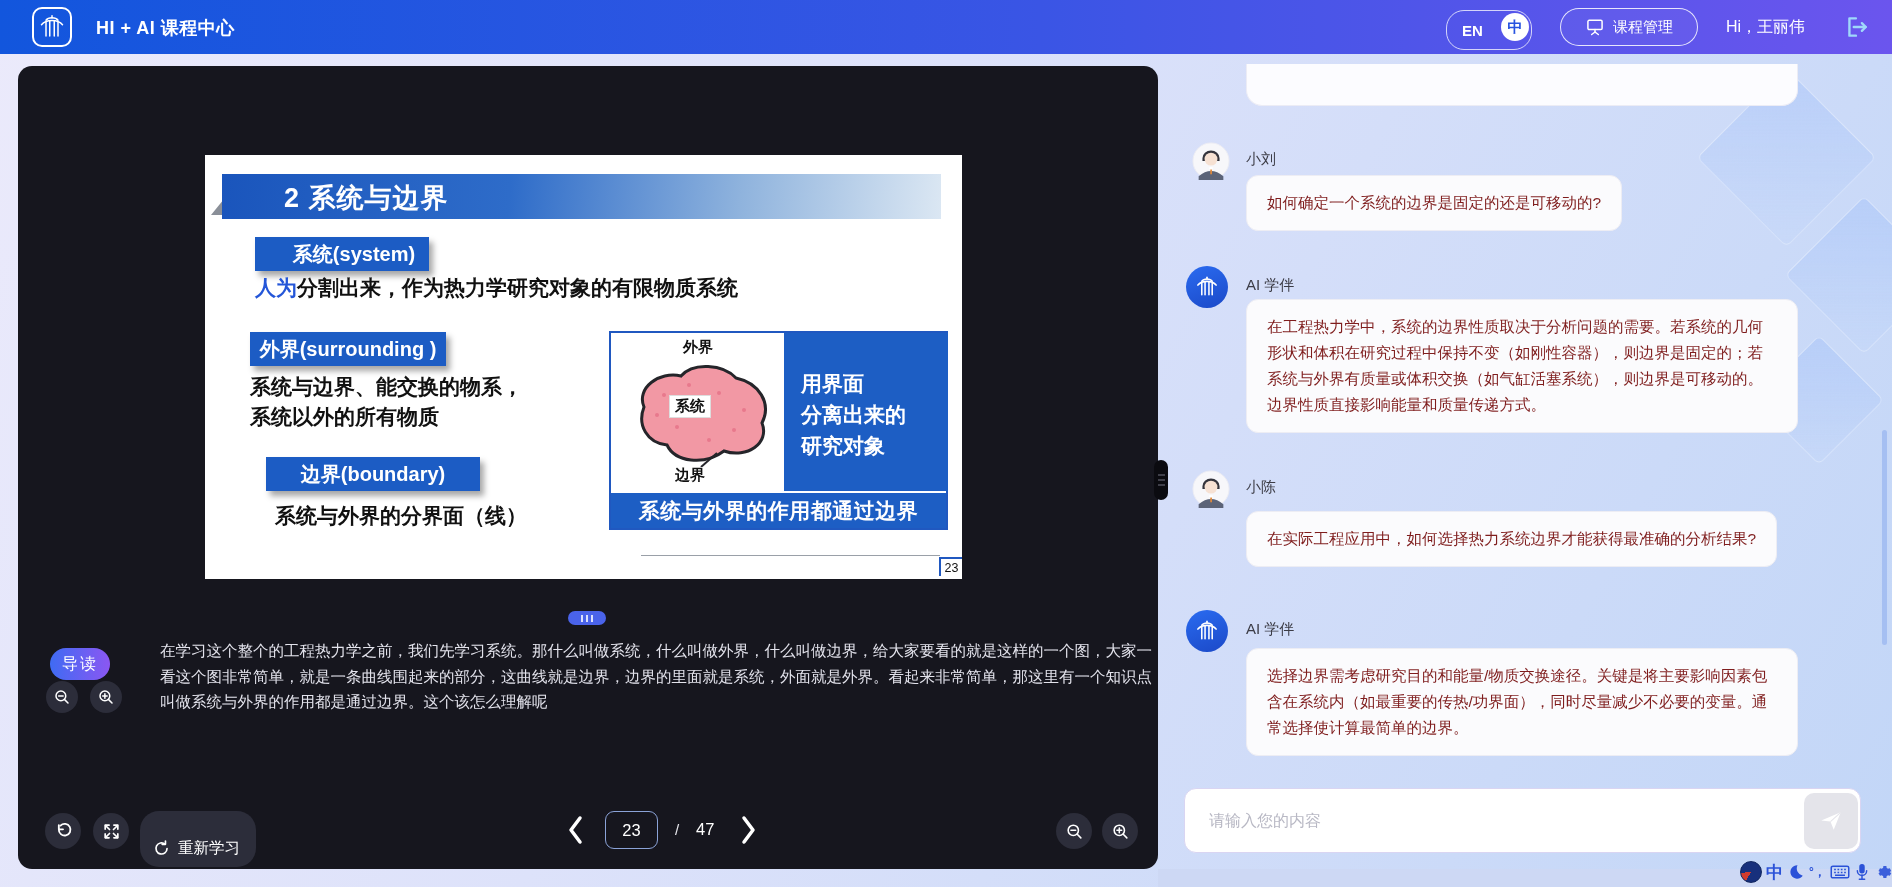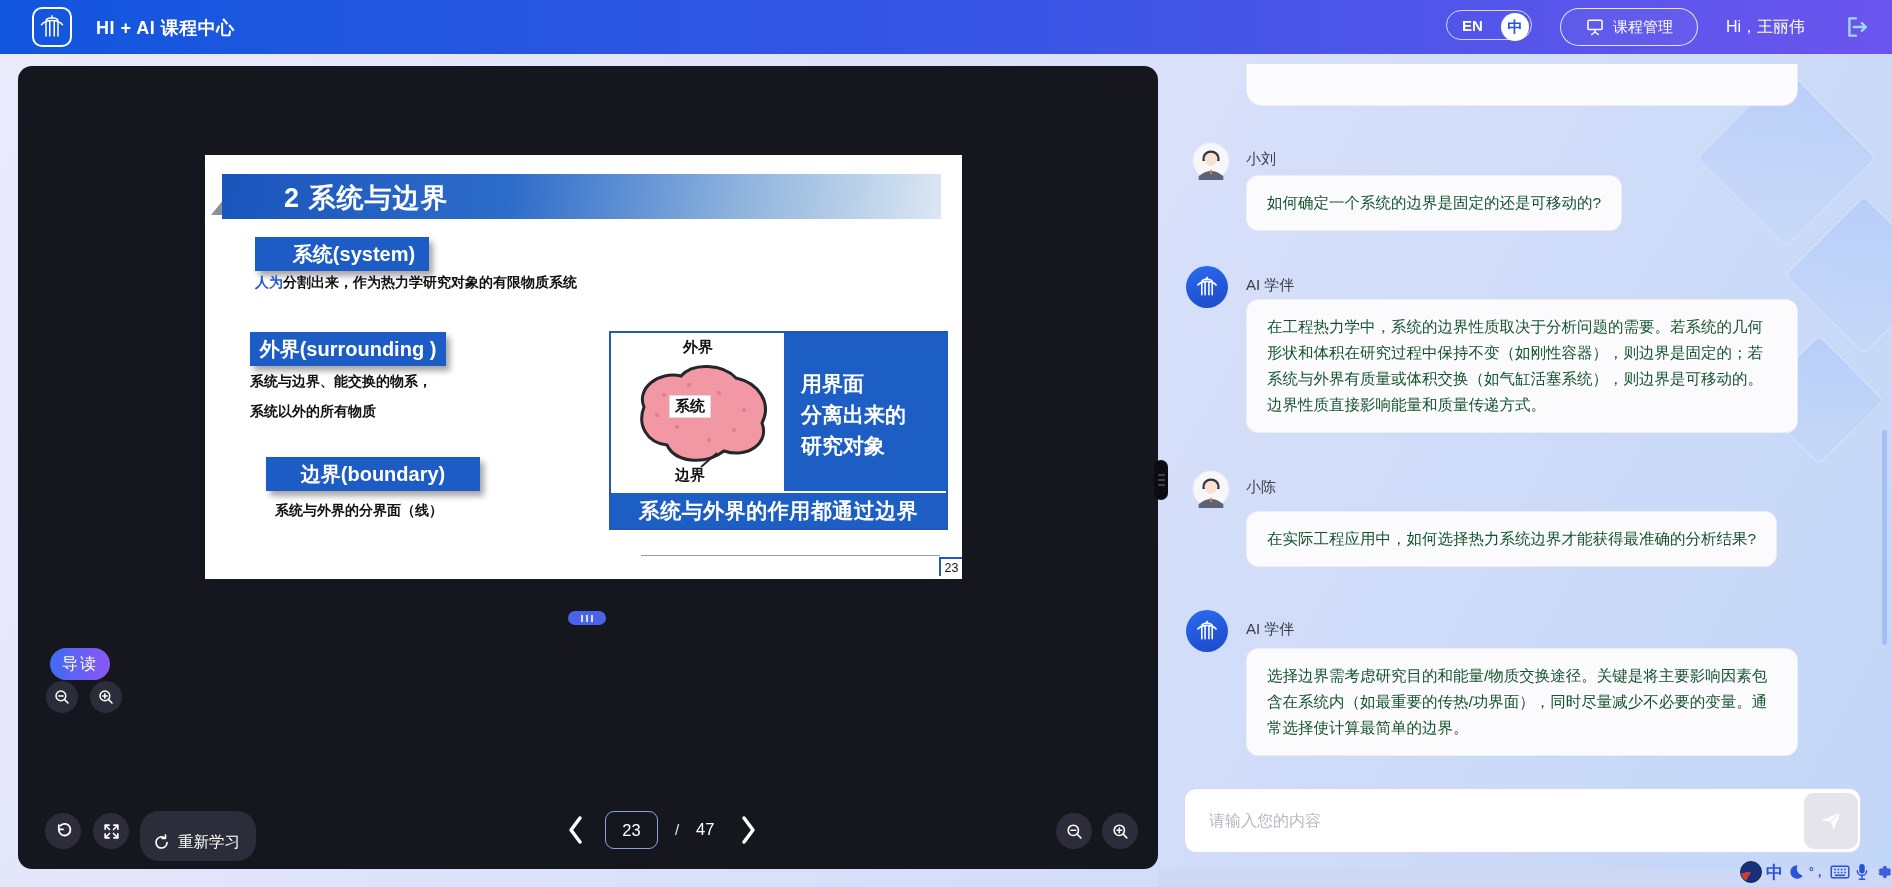--- a/index.html
+++ b/index.html
@@ -7,42 +7,42 @@
   .stage{position:relative;width:1892px;height:887px;overflow:hidden;
     background:linear-gradient(118deg,#ebeafb 0%,#dde2fa 42%,#c2d6f7 100%);}
   .abs{position:absolute;}
   
   .header{left:0;top:0;width:1892px;height:54px;z-index:30;
     background:linear-gradient(90deg,#1256dd 0%,#3a55e5 55%,#6b55ee 100%);
     display:flex;align-items:center;}
   .logo-box{position:absolute;left:32px;top:7px;width:40px;height:40px;border:2px solid #fff;
     border-radius:10px;display:flex;align-items:center;justify-content:center;box-sizing:border-box;}
   .app-title{position:absolute;left:96px;top:16px;color:#fff;font-size:18px;font-weight:bold;letter-spacing:.5px;}
-  .lang-toggle{position:absolute;left:1446px;top:10px;width:86px;height:30px;box-sizing:border-box;
+  .lang-toggle{position:absolute;left:1446px;top:10px;width:86px;height:40px;box-sizing:border-box;
     border:1.5px solid rgba(255,255,255,.75);border-radius:18px;display:flex;align-items:center;}
   .lang-en{color:#fff;font-size:15px;font-weight:bold;margin-left:15px;}
   .lang-zh{position:absolute;right:2px;top:2px;width:28px;height:28px;border-radius:50%;background:#fff;
     color:#2653e0;font-size:15px;font-weight:bold;display:flex;align-items:center;justify-content:center;}
   .manage-btn{position:absolute;left:1560px;top:8px;width:138px;height:38px;box-sizing:border-box;
     border:1.5px solid rgba(255,255,255,.85);border-radius:20px;display:flex;align-items:center;
     justify-content:center;gap:8px;color:#fff;font-size:15px;background:rgba(255,255,255,.04);}
   .greeting{position:absolute;left:1726px;top:17px;color:#fff;font-size:16px;}
   .logout{position:absolute;left:1844px;top:14px;width:26px;height:26px;}
   
   .viewer{left:18px;top:66px;width:1140px;height:803px;background:#16161e;border-radius:14px;z-index:5;}
   
   .slide{left:187px;top:89px;width:757px;height:424px;background:#fff;}
   .slide-banner{left:17px;top:19px;width:719px;height:45px;
     background:linear-gradient(95deg,#1a55bc 0%,#2e6cc9 40%,#8fb3dd 72%,#dbe7f3 100%);}
   .slide-banner-tri{left:6px;top:44px;width:0;height:0;border-top:16px solid transparent;
     border-right:13px solid #8a8f98;}
   .slide-title{left:62px;top:6px;color:#fff;font-size:27px;font-weight:bold;letter-spacing:1px;}
   .kw-box{background:#1c5cc4;color:#fff;font-weight:bold;font-size:20px;line-height:34px;
     text-align:center;box-shadow:4px 5px 6px rgba(0,0,0,.35);}
-  .slide-text{color:#111;font-weight:bold;font-size:14px;white-space:nowrap;}
+  .slide-text{color:#111;font-weight:bold;font-size:21px;white-space:nowrap;}
   .hl{color:#2456d8;}
   .diagram{left:404px;top:176px;width:339px;height:199px;border:2px solid #2058c0;box-sizing:border-box;background:#fff;}
   .diag-side{position:absolute;left:173px;top:0;width:164px;height:158px;background:#1d5ec4;
     color:#fff;font-weight:bold;font-size:21px;line-height:31px;padding:35px 0 0 17px;box-sizing:border-box;}
   .diag-banner{position:absolute;left:0px;top:160px;width:335px;height:35px;background:#1d5ec4;
     color:#fff;font-weight:bold;font-size:21px;text-align:center;line-height:35px;letter-spacing:.5px;}
   .diag-label{position:absolute;color:#111;font-size:15px;font-weight:bold;}
   .footer-line{left:436px;top:400px;width:299px;height:1px;background:#9aa0a8;}
   .page-chip{left:734px;top:402px;width:23px;height:19px;box-sizing:border-box;background:#fff;
     border-left:2px solid #2058c0;border-top:2px solid #2058c0;color:#111;font-size:12.5px;
@@ -51,33 +51,33 @@
   .drag-pill{left:550px;top:545px;width:38px;height:14px;border-radius:7px;background:#4a63ea;
     display:flex;align-items:center;justify-content:center;gap:3px;}
   .drag-pill i{display:block;width:2px;height:7px;background:rgba(255,255,255,.8);}
   .guide-pill{left:32px;top:582px;width:60px;height:32px;border-radius:16px;
     background:linear-gradient(90deg,#3f6bf3,#8b57f2);color:#fff;font-size:16px;
     display:flex;align-items:center;justify-content:center;letter-spacing:2px;}
   .guide-text{left:142px;top:572px;width:992px;color:#e3e3ec;font-size:15.5px;line-height:25.5px;}
   .circle-btn{width:36px;height:36px;border-radius:50%;background:#2c2d3a;
     display:flex;align-items:center;justify-content:center;}
   .circle-btn.small{width:32px;height:32px;}
-  .restart-btn{left:122px;top:745px;height:38px;padding:12px 16px 0 12px;border-radius:19px;background:#2c2d3a;
+  .restart-btn{left:122px;top:745px;height:38px;padding:18px 16px 0 12px;border-radius:19px;background:#2c2d3a;
     display:flex;align-items:center;gap:7px;color:#fff;font-size:15.5px;}
   .page-input{left:587px;top:745px;width:53px;height:38px;box-sizing:border-box;border:1px solid #8ba3d8;
     border-radius:9px;color:#fff;font-size:16.5px;text-align:center;line-height:36px;background:transparent;}
   .pg-sep{left:657px;top:755px;color:#e8e8ee;font-size:15px;}
   .pg-total{left:678px;top:754px;color:#fff;font-size:16.5px;}
   
   .chat{left:1158px;top:54px;width:734px;height:833px;}
   .cube{border:1px solid rgba(255,255,255,.35);background:linear-gradient(135deg,rgba(150,185,250,.34),rgba(190,215,252,.12));transform:rotate(45deg);border-radius:6px;}
   .partial-bubble{left:88px;top:10px;width:552px;height:42px;background:#fcfcff;
     border:1px solid #ececf5;border-top:none;border-radius:0 0 16px 16px;box-sizing:border-box;}
   .msg-name{color:#3c3c46;font-size:15px;}
-  .bubble{background:#fbfbfd;border:1px solid #ededf4;border-radius:12px;color:#14532d;
+  .bubble{background:#fbfbfd;border:1px solid #ededf4;border-radius:12px;color:#7f1d1d;
     font-size:15.5px;line-height:26px;padding:14px 20px;box-sizing:border-box;}
   .ai-avatar{width:42px;height:42px;border-radius:50%;background:linear-gradient(160deg,#2a6bf0,#1b49c8);
     display:flex;align-items:center;justify-content:center;}
   .chat-input{left:26px;top:734px;width:677px;height:65px;box-sizing:border-box;background:#fff;
     border:1.5px solid #d9d5f2;border-radius:12px;}
   .chat-input input{position:absolute;left:22px;top:0;width:580px;height:62px;border:none;outline:none;
     font-size:16px;color:#4a4a55;background:transparent;font-family:inherit;}
   .chat-input input::placeholder{color:#b8b8c4;}
   .send-btn{position:absolute;left:619px;top:4px;width:54px;height:56px;border-radius:10px;background:#e4e4ea;
     display:flex;align-items:center;justify-content:center;}
@@ -187,20 +187,21 @@
       <div class="abs page-chip">23</div>
     </div>
 
     <div class="abs drag-pill">
         <i></i>
         <i></i>
         <i></i>
       </div>
 
     <div class="abs guide-pill">导读</div>
+    <div class="abs guide-text">在学习这个整个的工程热力学之前，我们先学习系统。那什么叫做系统，什么叫做外界，什么叫做边界，给大家要看的就是这样的一个图，大家一看这个图非常简单，就是一条曲线围起来的部分，这曲线就是边界，边界的里面就是系统，外面就是外界。看起来非常简单，那这里有一个知识点叫做系统与外界的作用都是通过边界。这个该怎么理解呢</div>
 
     <div class="abs circle-btn small" style="left:28px;top:615px;">
       <svg width="18" height="18" viewBox="0 0 24 24" fill="none" stroke="#fff" stroke-width="2" stroke-linecap="round">
         <circle cx="10.5" cy="10.5" r="6.5"></circle>
           <path d="M15.5 15.5L20 20"></path>
           <path d="M7.5 10.5h6"></path>
       </svg>
     </div>
     <div class="abs circle-btn small" style="left:72px;top:615px;">
       <svg width="18" height="18" viewBox="0 0 24 24" fill="none" stroke="#fff" stroke-width="2" stroke-linecap="round">

